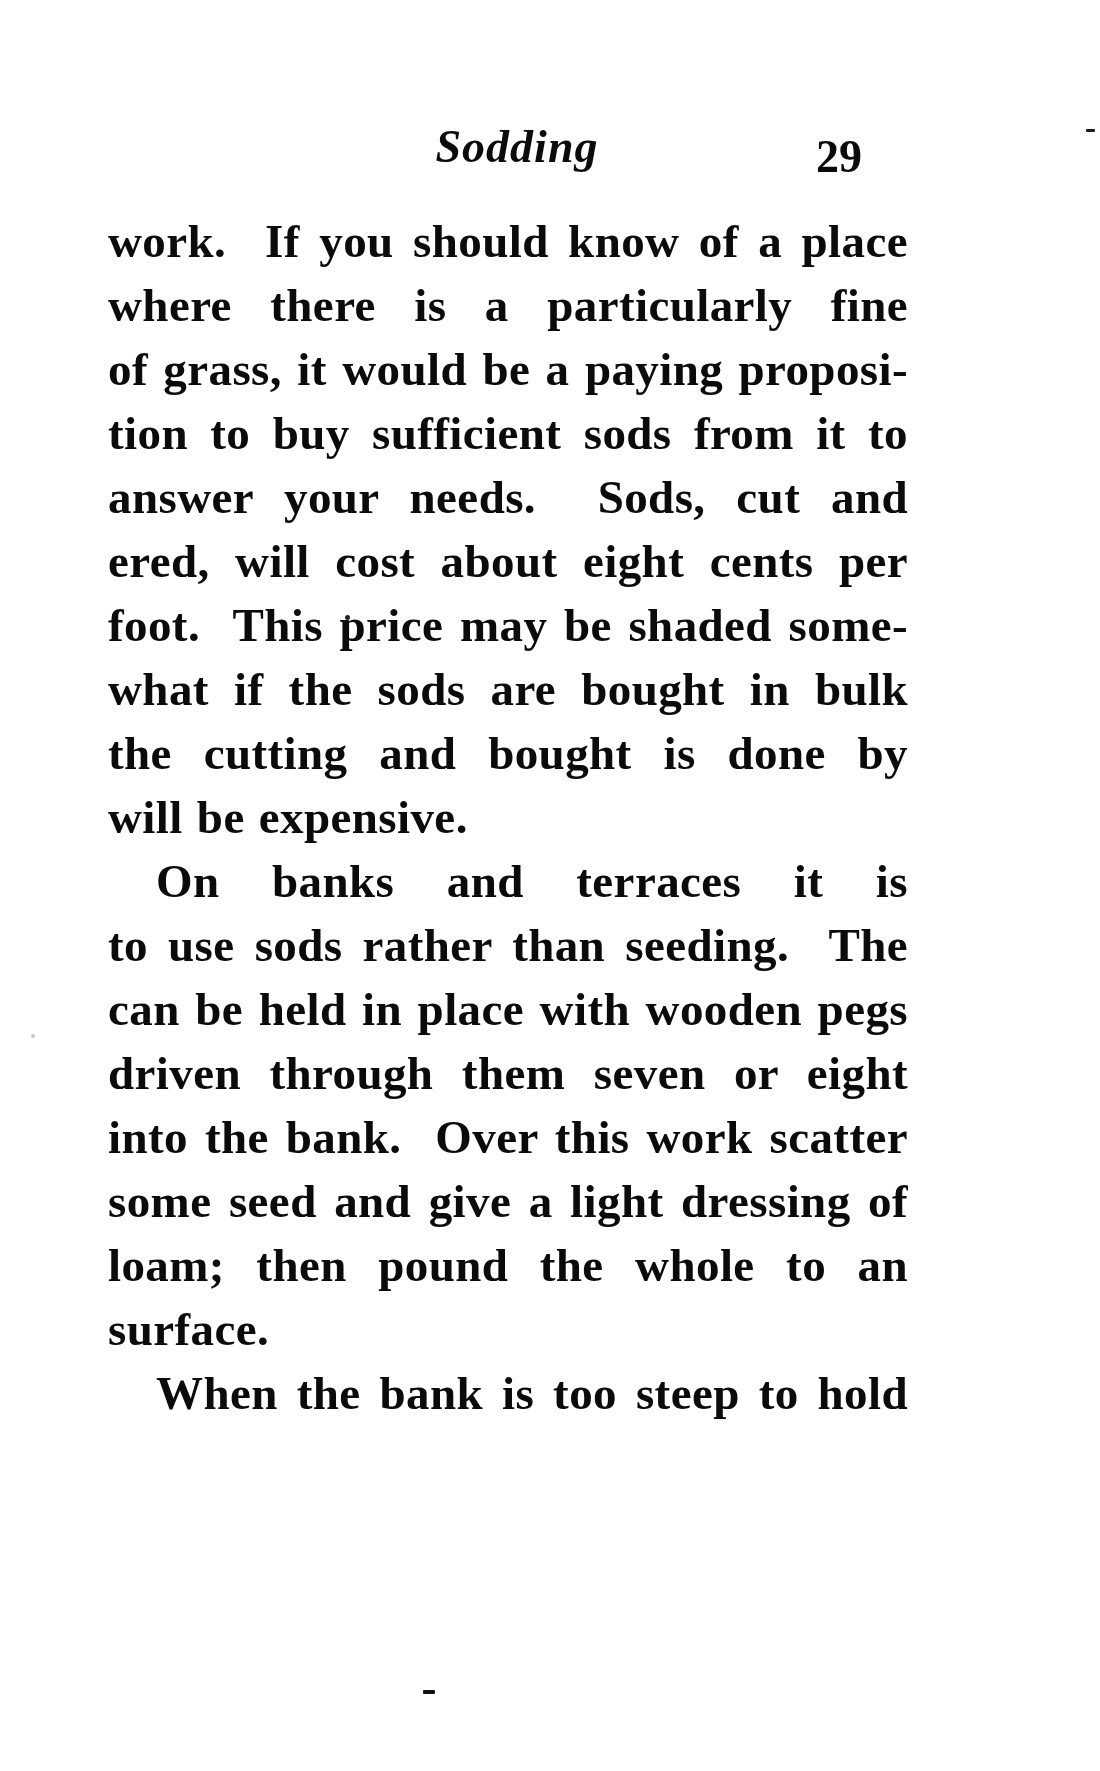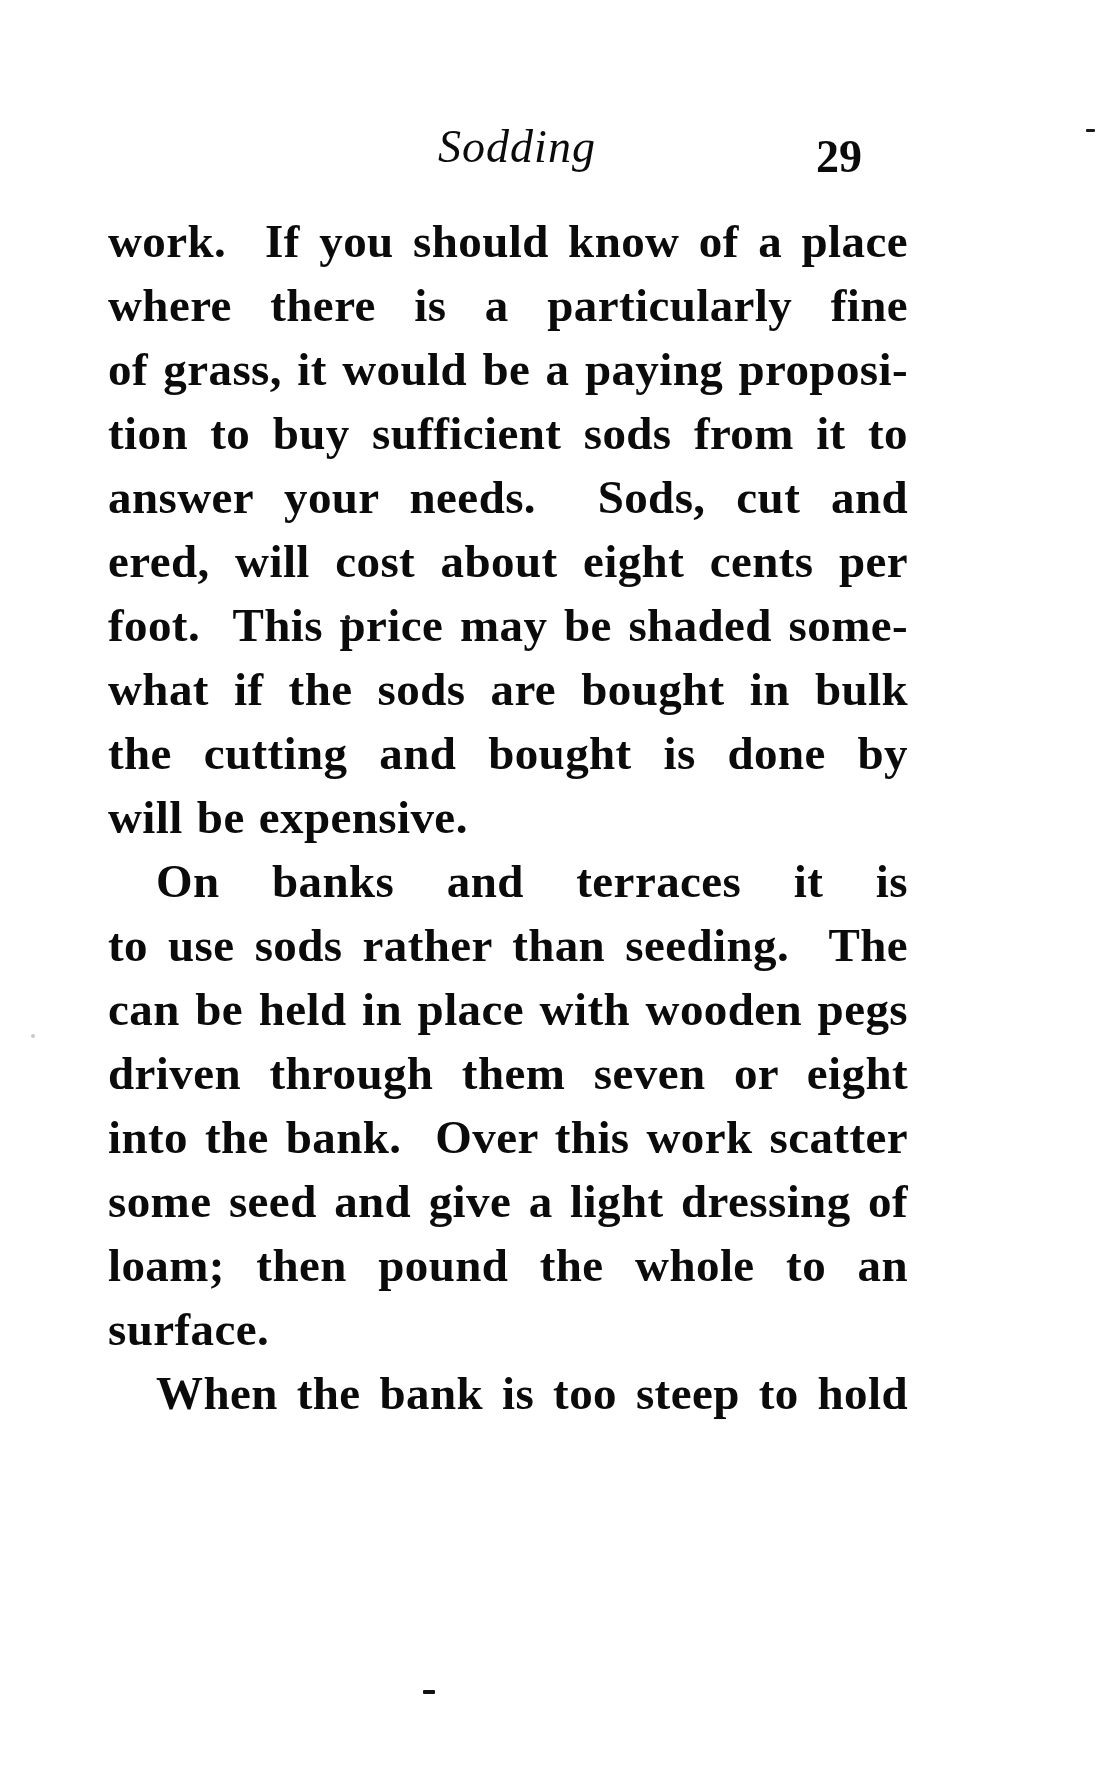--- a/index.html
+++ b/index.html
@@ -24,21 +24,21 @@
   }
   .page-title {
     position: absolute;
     left: 18px;
     top: 124px;
     width: 782px;
     text-align: center;
     font-size: 46px;
     line-height: 1;
     font-style: italic;
-    font-weight: normal;
+    font-weight: bold;
     letter-spacing: 1px;
   }
   .page-number {
     position: absolute;
     right: -8px;
     top: 134px;
     width: 100px;
     text-align: left;
     font-size: 46px;
     line-height: 1;

